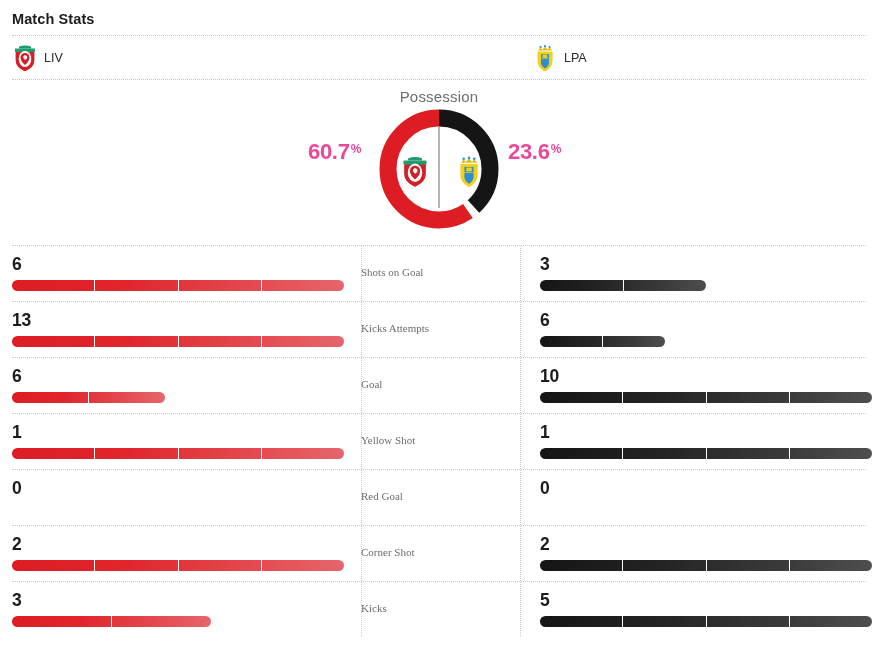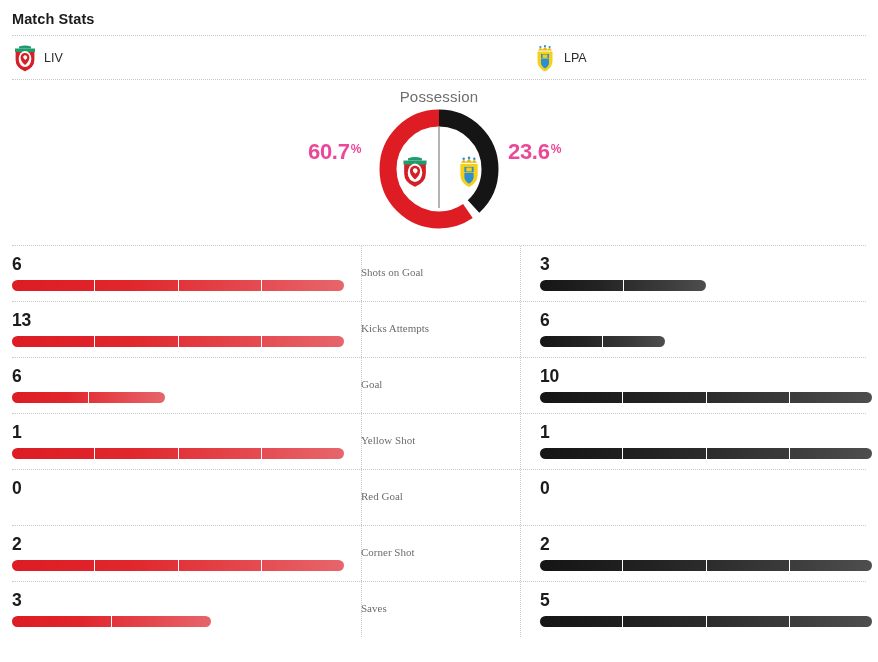--- a/index.html
+++ b/index.html
@@ -402,21 +402,21 @@
       <div class="stat-row">
         <span class="vline left"></span>
         <span class="vline right"></span>
         <span class="stat-value home">3</span>
         <span class="bar home" style="width:199.2px">
           <span class="seg-lines">
             <i></i>
             <i></i>
           </span>
         </span>
-        <span class="stat-label">Saves</span>
+        <span class="stat-label">Kicks</span>
         <span class="stat-value away">5</span>
         <span class="bar away" style="width:332.0px">
           <span class="seg-lines">
             <i></i>
             <i></i>
             <i></i>
             <i></i>
           </span>
         </span>
       </div>

